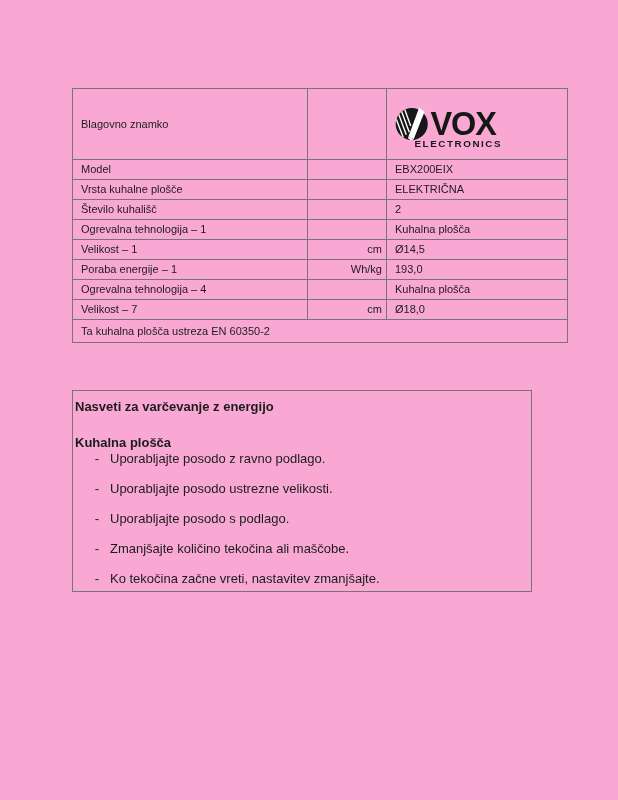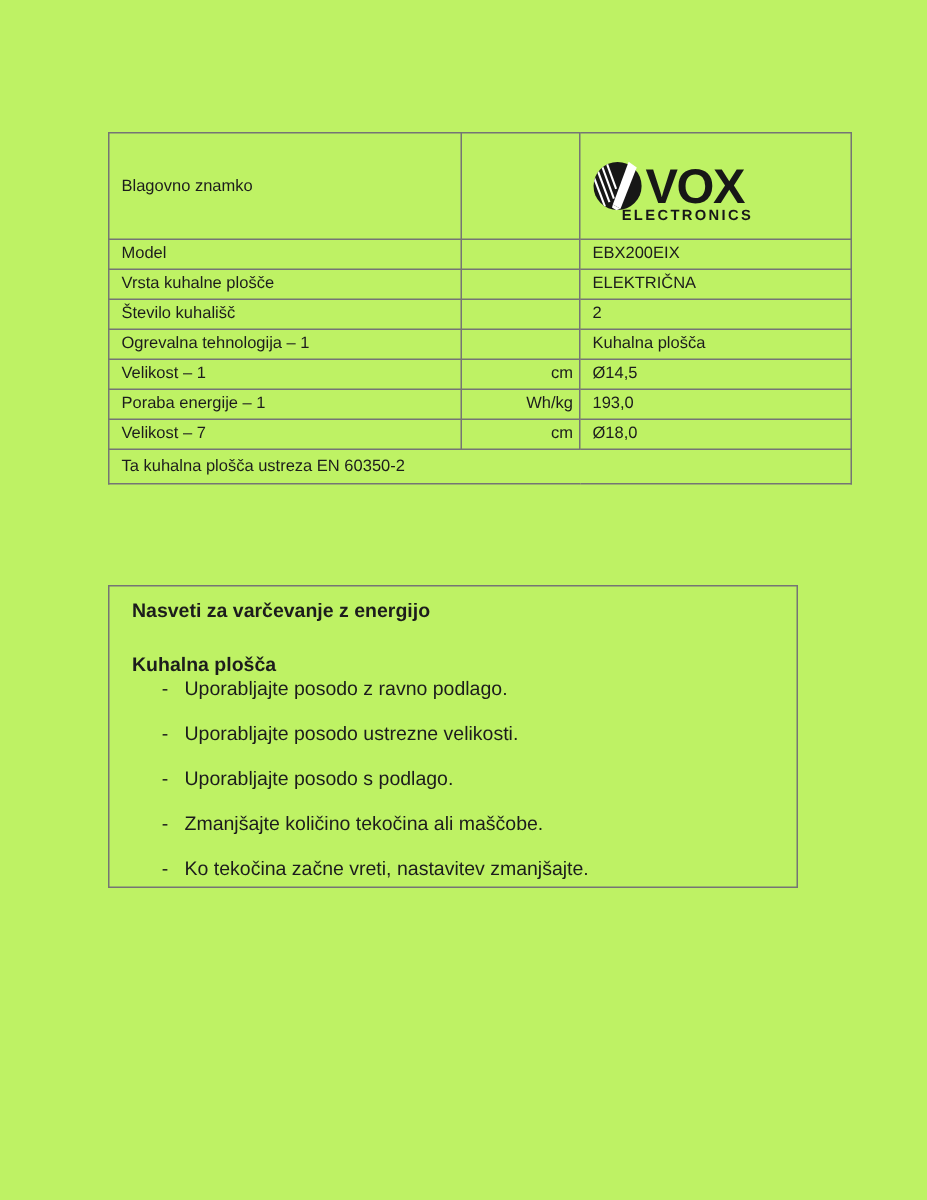--- a/index.html
+++ b/index.html
@@ -1,18 +1,18 @@
 <!DOCTYPE html>
 <html><head>
 <meta charset="utf-8">
 <style>
   html,body { margin:0; padding:0; background:#e8e8e8; }
   #page {
     position:relative; width:618px; height:800px; margin:0 auto;
-    background:#bef264; color:#1c1c1c;
+    background:#f9a8d4; color:#1c1c1c;
     font-family:"Liberation Sans","DejaVu Sans",sans-serif;
     overflow:hidden;
   }
   
   .spec-wrap { position:absolute; left:72px; top:88px; width:460px; }
   table.spec {
     width:460px; border-collapse:collapse; table-layout:fixed;
   }
   table.spec td {
     border:1px solid #757575;
@@ -26,21 +26,21 @@
   td.c-value { width:168px; text-align:left; padding:1px 2px; font-size:13.5px; line-height:15px; }
   tr.r-logo td { height:68px; }
   tr.r-std td  { height:17px; }
   tr.r-en td   { height:20px; font-size:11px; }
   .logo-cell { text-align:center; vertical-align:middle; }
   .logo-svg { display:inline-block; vertical-align:middle; }
   
   .tips-box {
     position:absolute; left:72px; top:390px; width:460px; height:202px;
     border:1px solid #757575; box-sizing:border-box;
-    padding:7px 10px 0 15px;
+    padding:7px 10px 0 2px;
   }
   .tips-title { font-size:13px; font-weight:bold; line-height:17px; }
   .tips-sub   { font-size:13px; font-weight:bold; line-height:17px; margin-top:19px; }
   ul.tips-list { list-style:none; margin:0; padding:0; }
   ul.tips-list li {
     position:relative; padding-left:35px;
     font-size:13px; line-height:16px;
   }
   ul.tips-list li + li { margin-top:14px; }
   ul.tips-list li .dash {
@@ -107,20 +107,25 @@
         <td class="c-label">Velikost – 1</td>
         <td class="c-unit">cm</td>
         <td class="c-value">Ø14,5</td>
       </tr>
       <tr class="r-std">
         <td class="c-label">Poraba energije – 1</td>
         <td class="c-unit">Wh/kg</td>
         <td class="c-value">193,0</td>
       </tr>
       <tr class="r-std">
+        <td class="c-label">Ogrevalna tehnologija – 4</td>
+        <td class="c-unit"></td>
+        <td class="c-value">Kuhalna plošča</td>
+      </tr>
+      <tr class="r-std">
         <td class="c-label">Velikost – 7</td>
         <td class="c-unit">cm</td>
         <td class="c-value">Ø18,0</td>
       </tr>
       <tr class="r-en">
         <td class="c-label" colspan="3">Ta kuhalna plošča ustreza EN 60350-2</td>
       </tr>
     </tbody>
       </table>
   </div>

